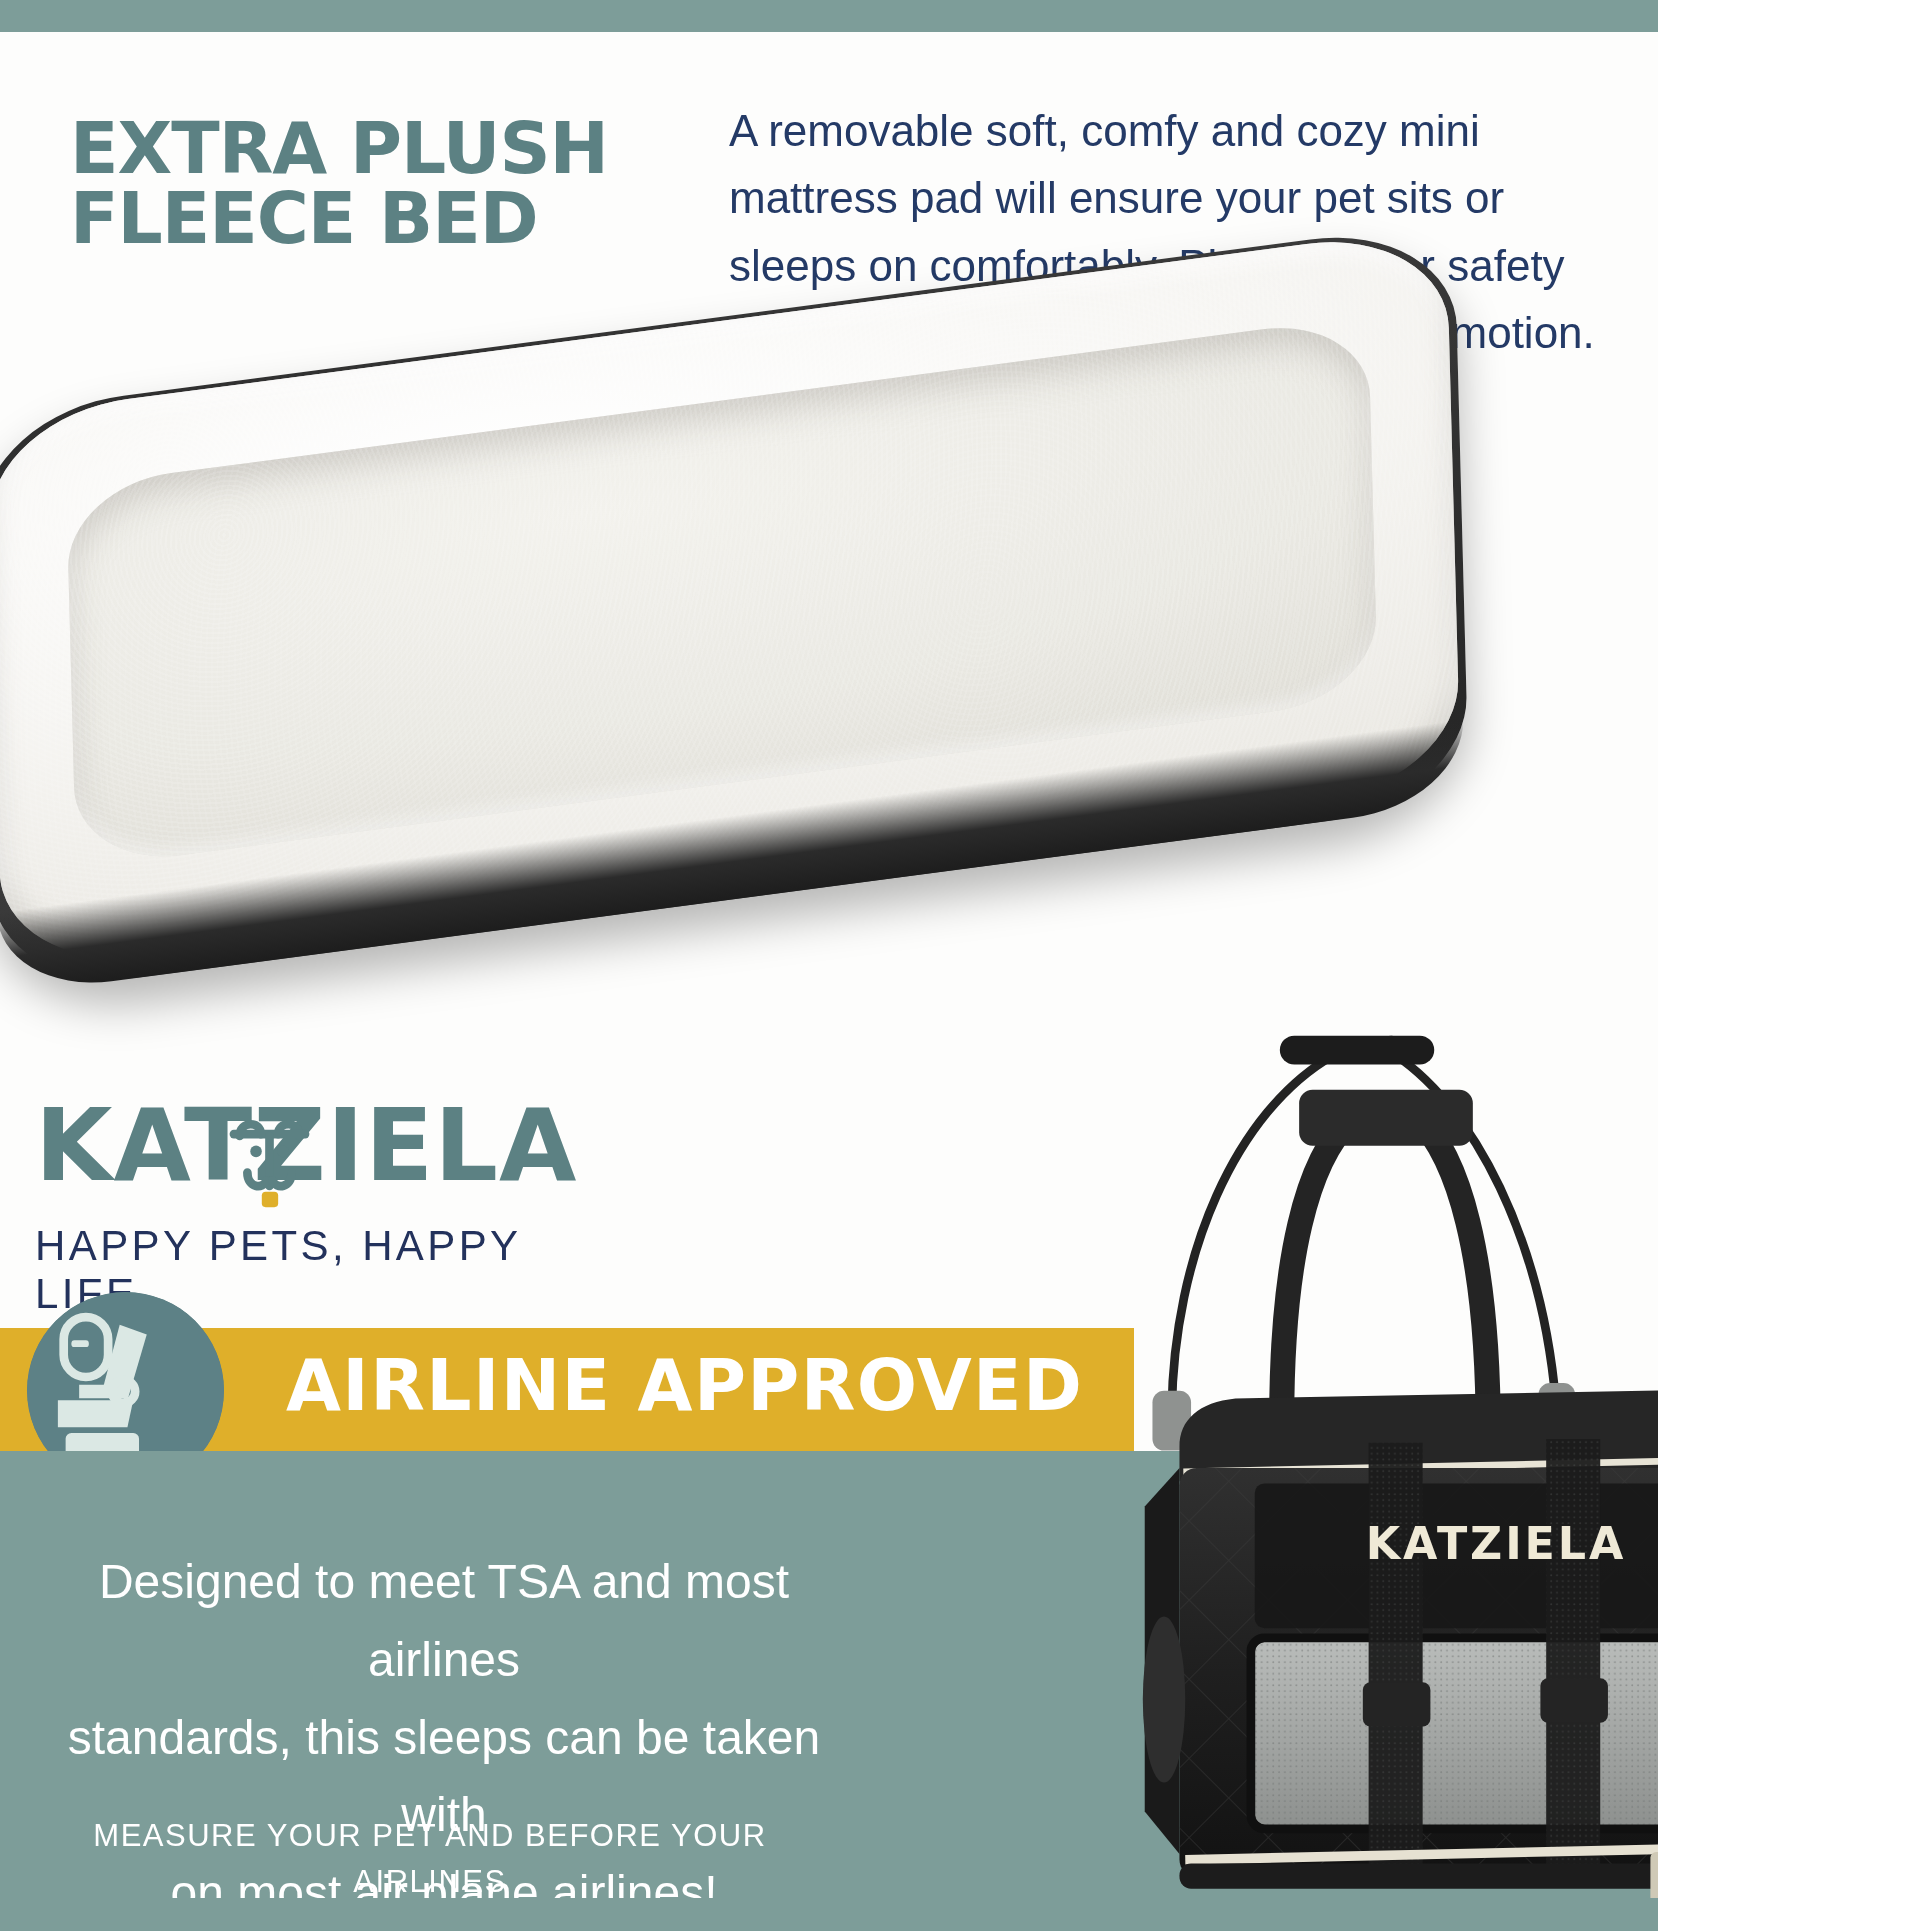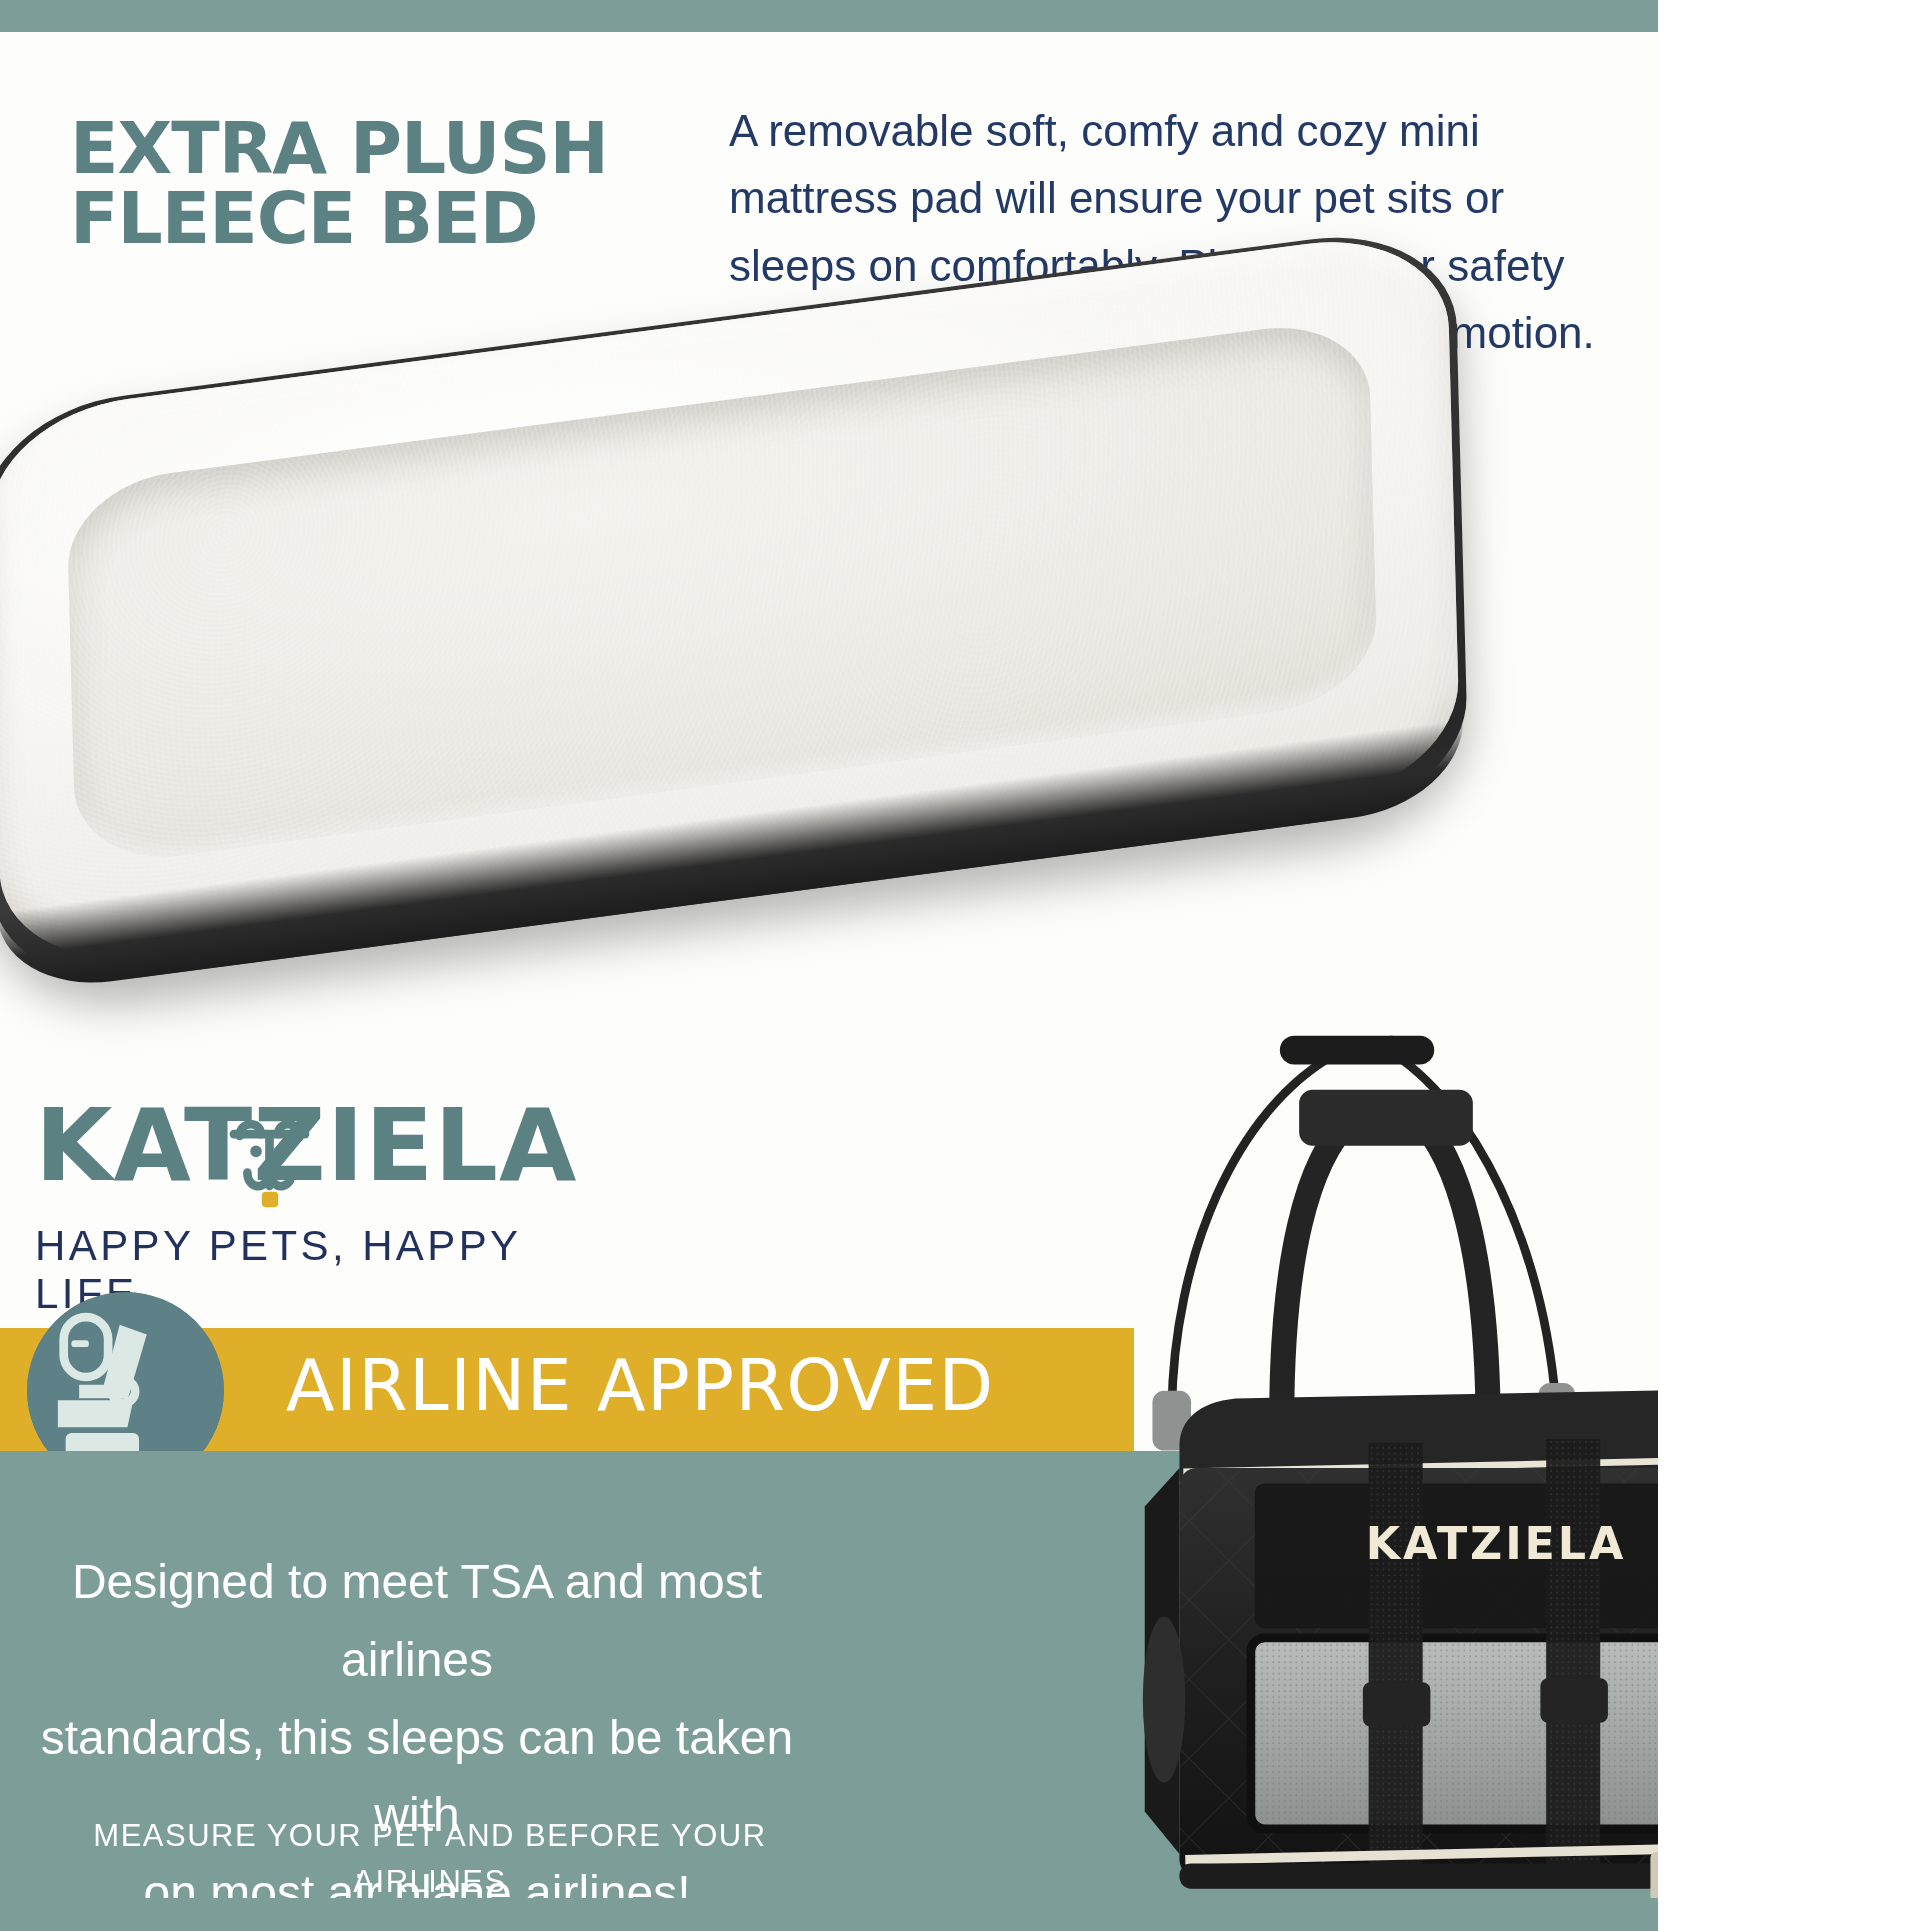--- a/index.html
+++ b/index.html
@@ -109,40 +109,40 @@
   }
 
   
   .band-yellow{
     position:absolute;left:0;top:1328px;width:1134px;height:124px;
     background:#dfaf2a;
   }
   .band-title{
     position:absolute;left:286px;top:1344px;
     font-family:"DejaVu Sans", sans-serif;
-    font-weight:normal;
+    font-weight:bold;
     font-size:71px;
     letter-spacing:1.4px;
     color:#ffffff;
     white-space:nowrap;
   }
   .seat-badge{
     position:absolute;left:27px;top:1292px;width:197px;height:197px;
     border-radius:50%;
     background:#5d8186;
     overflow:hidden;
   }
 
   
   .band-teal{
     position:absolute;left:0;top:1451px;width:1931px;height:447px;
     background:#7d9d99;
   }
   .teal-copy{
-    position:absolute;left:26px;top:1543px;width:782px;
+    position:absolute;left:53px;top:1543px;width:782px;
     color:#ffffff;
     font-size:48px;
     line-height:1.62;
     text-align:center;
     font-family:"Liberation Sans", sans-serif;
     font-stretch:condensed;
   }
   .teal-fine{
     position:absolute;left:39px;top:1813px;width:782px;
     color:#ffffff;

